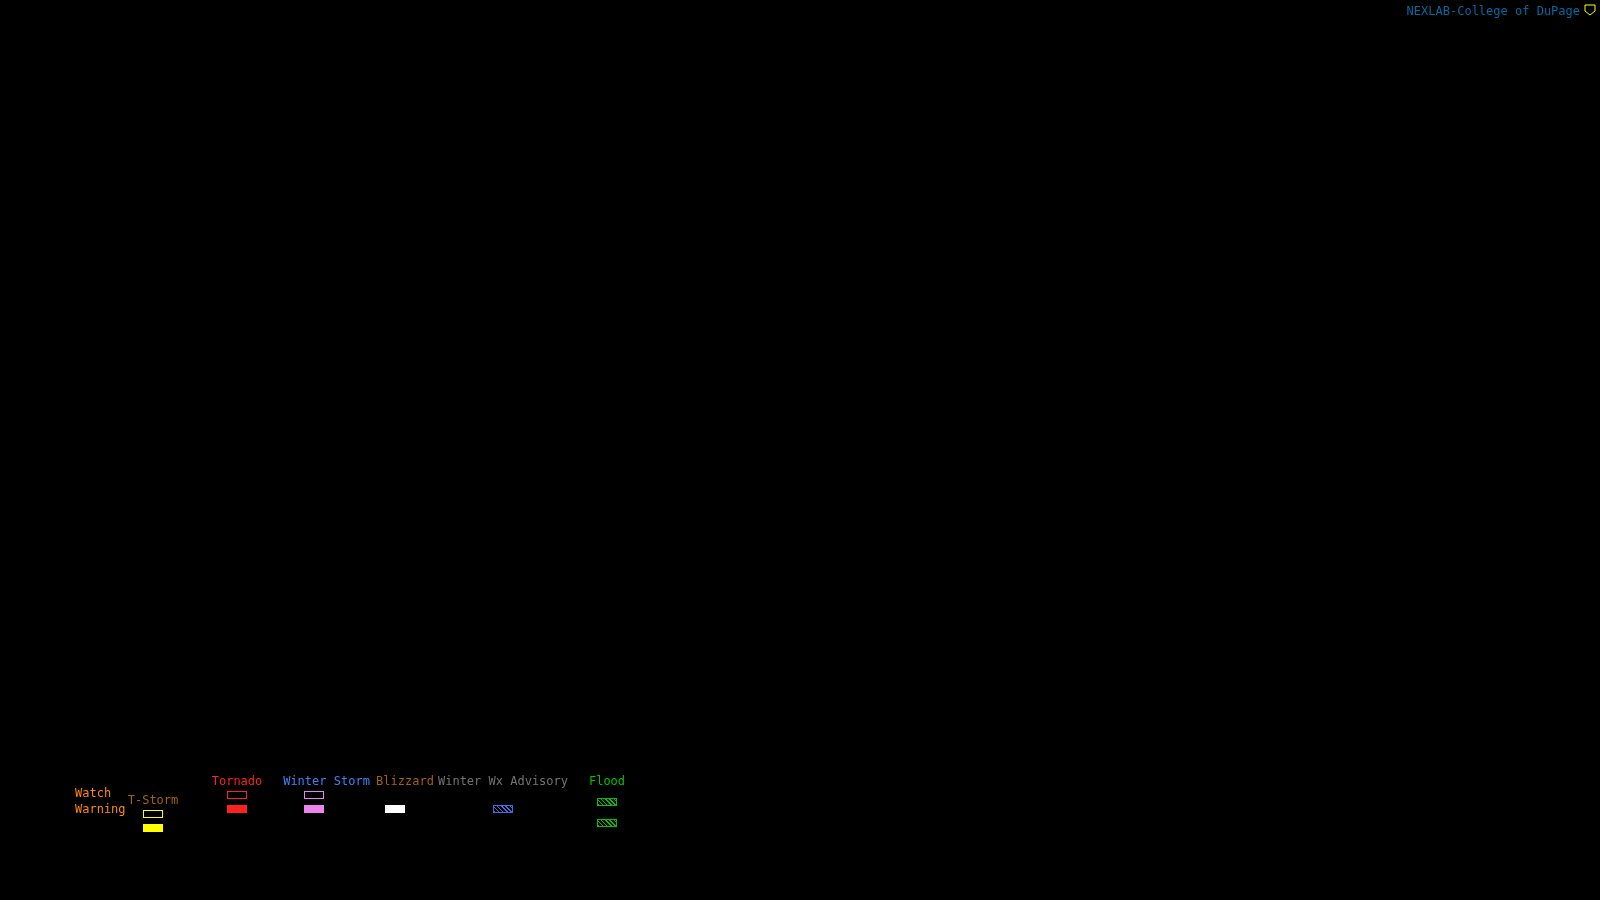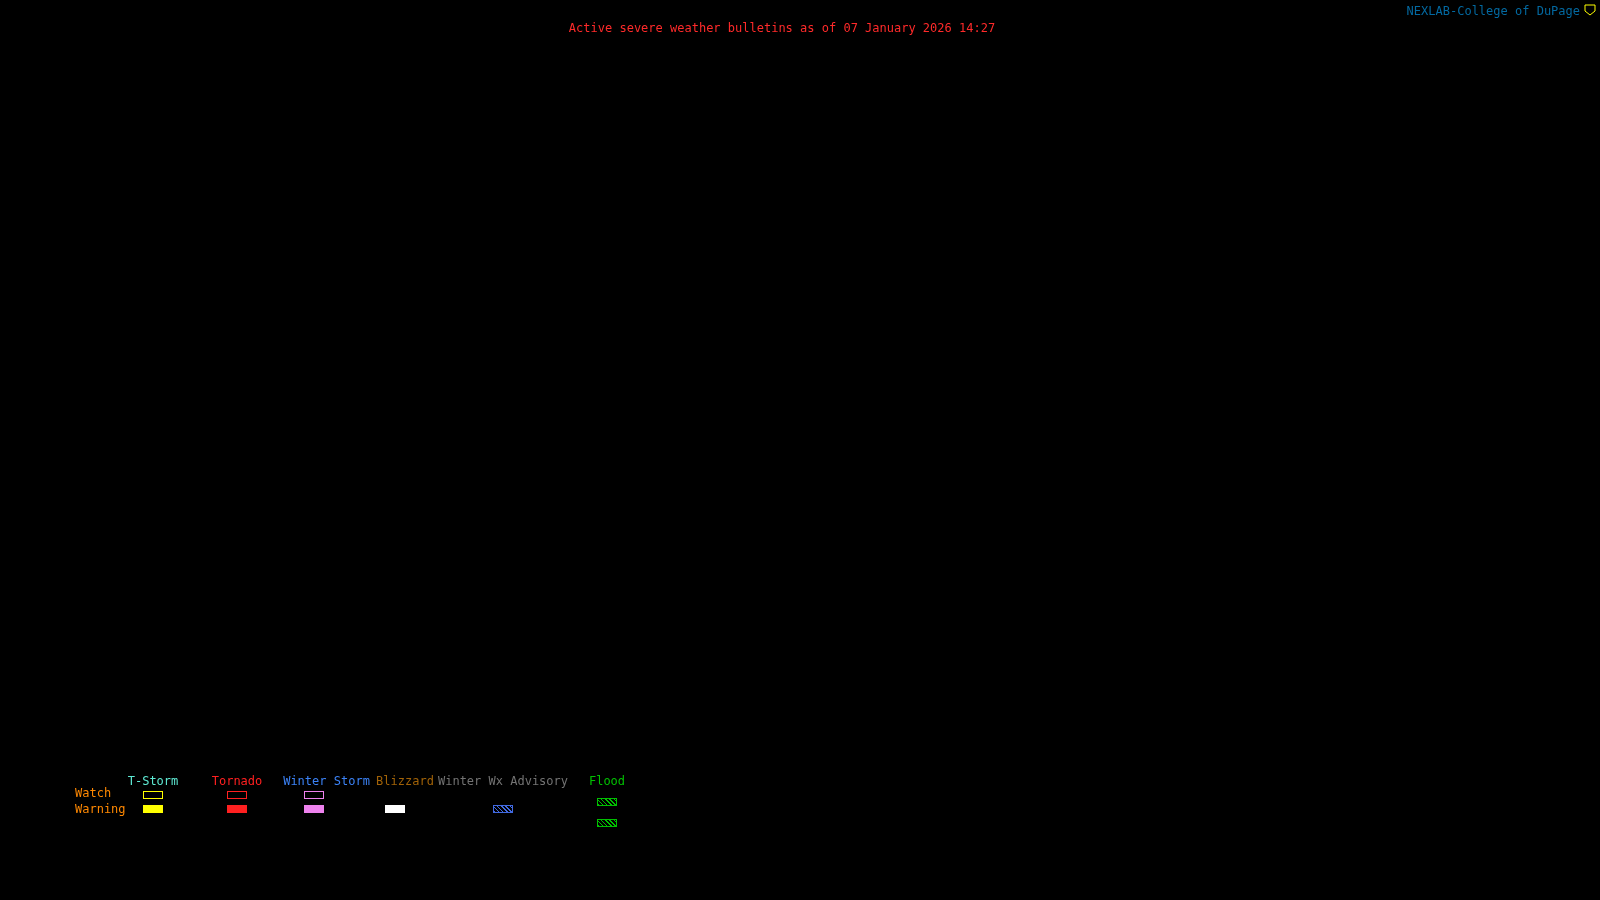--- a/index.html
+++ b/index.html
@@ -81,36 +81,35 @@
     width: 20px;
     height: 8px;
     box-sizing: border-box;
   }
 </style>
 </head>
 <body>
 
 <div id="screen" style="background: rgb(0, 0, 0);">
 
-  <div class="map-title" style="color: rgb(255, 42, 42);">Active severe weather bulletins as of 07 January 2026 14:27</div>
 
   <div class="brand" style="color: #0369a1;">NEXLAB-College of DuPage</div>
 
   <span class="brand-icon">
     <svg width="12" height="12" viewBox="0 0 12 12">
       <path d="M1 1 L11 1 L11 7 L6 11 L1 7 Z" fill="none" stroke="#ffff00" stroke-width="1"></path>
     </svg>
   </span>
 
   <div class="legend">
     <div class="legend-row-label watch" style="color: rgb(255, 136, 0);">Watch</div>
     <div class="legend-row-label warning" style="color: rgb(255, 136, 0);">Warning</div>
     <div id="legend-columns">
         <div class="legend-col">
-          <div class="legend-col-label" style="color: #5eead4;">T-Storm</div>
+          <div class="legend-col-label" style="color: #a16207; margin-top: 19px;">T-Storm</div>
           <div class="swatch-slot">
             <span class="swatch" style="border: 1px solid rgb(255, 255, 0);"></span>
           </div>
           <div class="swatch-slot">
             <span class="swatch" style="background: rgb(255, 255, 0);"></span>
           </div>
         </div>
         <div class="legend-col">
           <div class="legend-col-label" style="color: rgb(255, 32, 32);">Tornado</div>
           <div class="swatch-slot">

